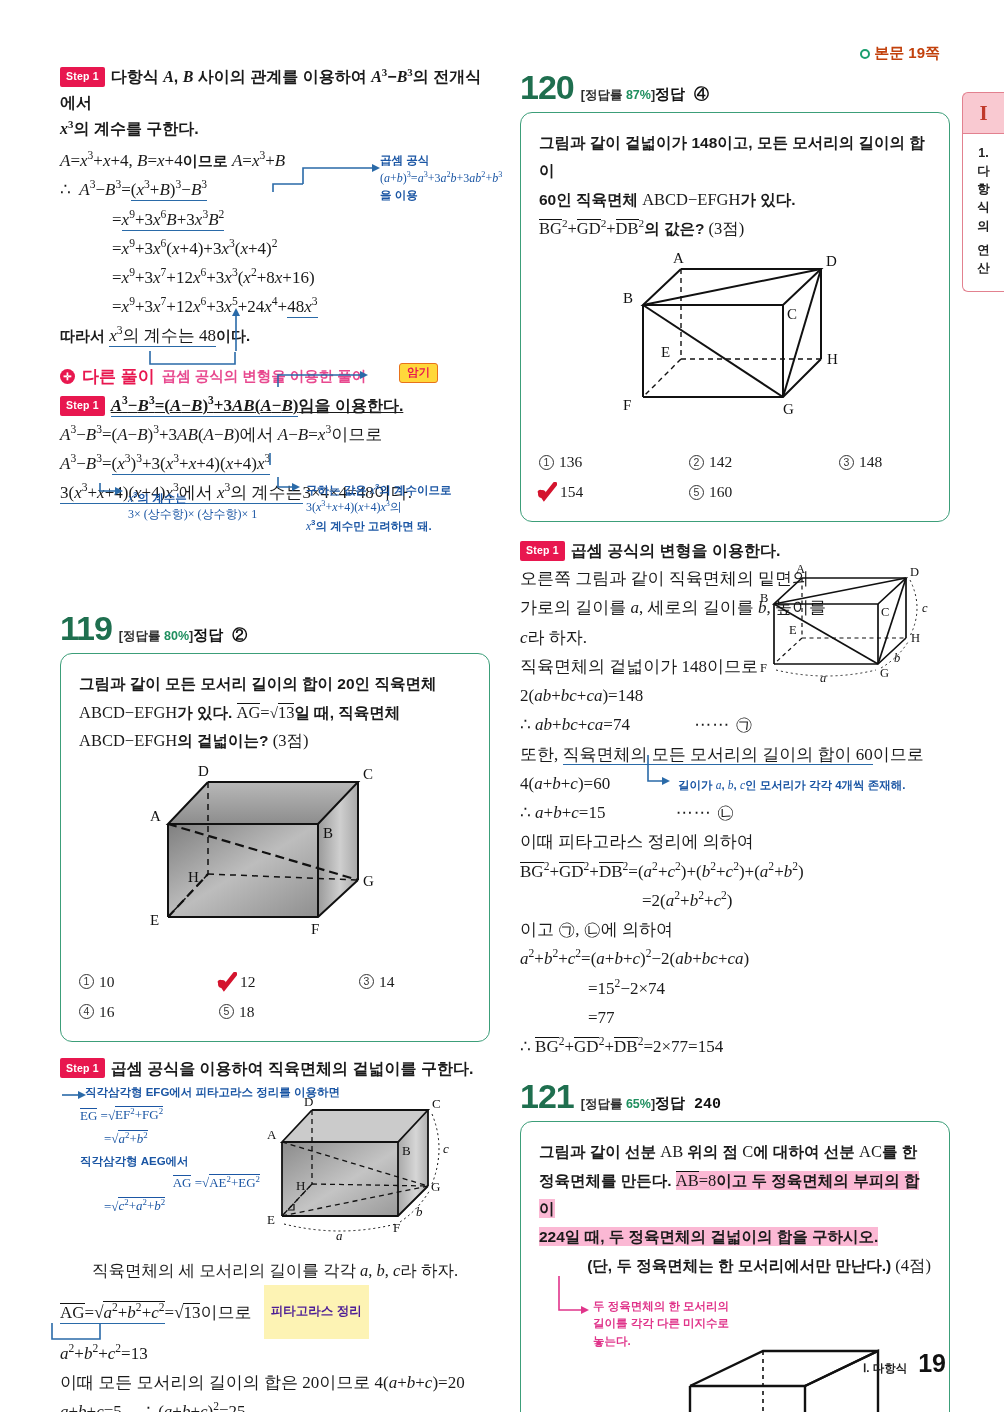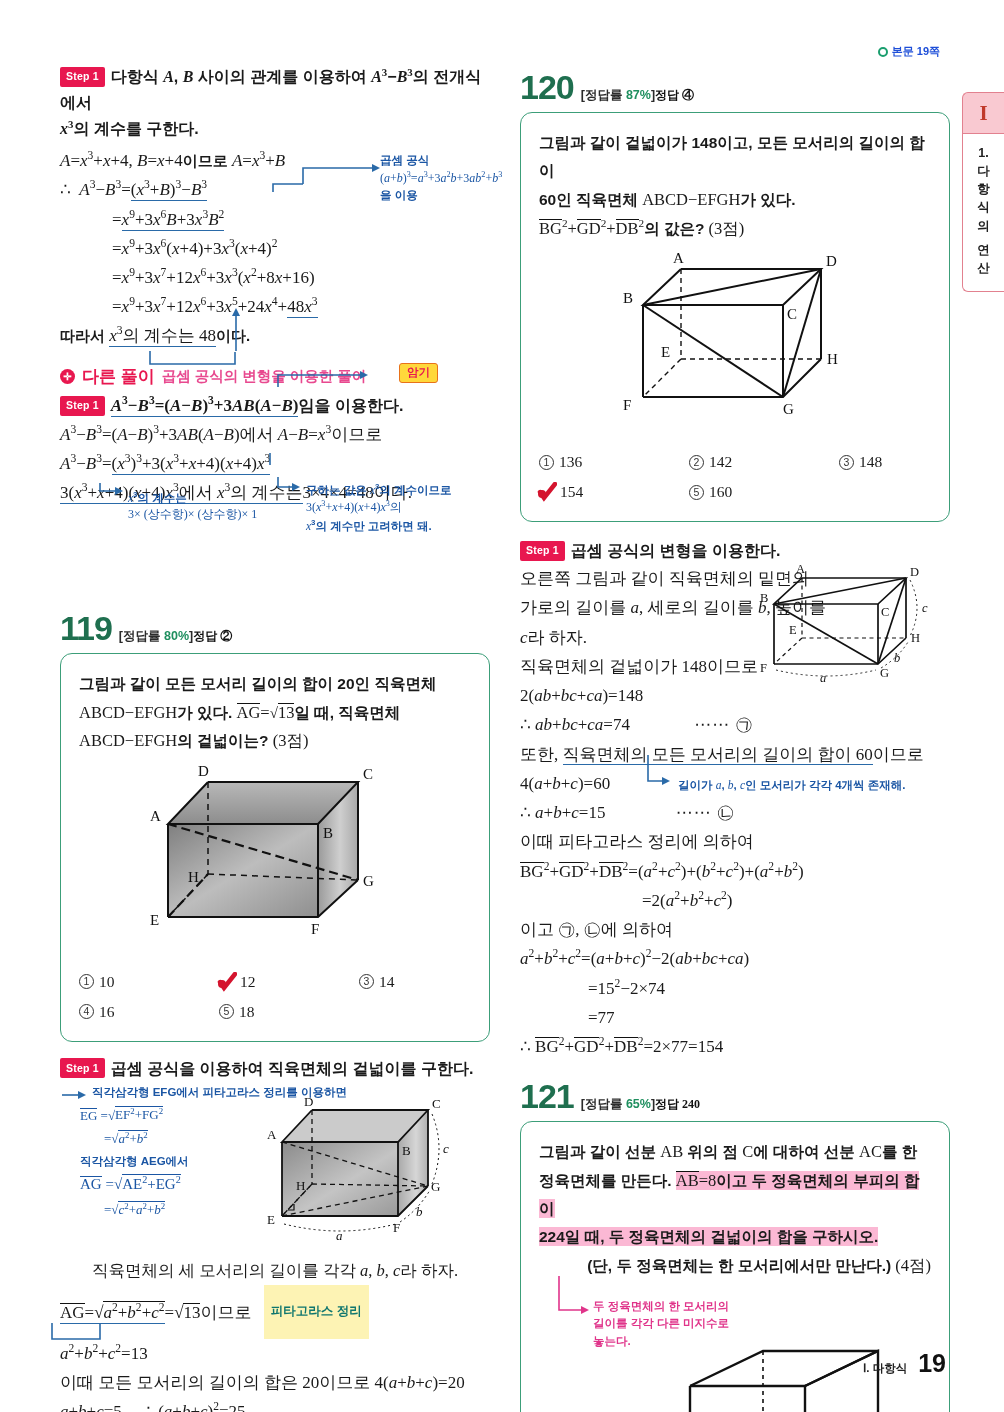--- a/index.html
+++ b/index.html
@@ -11,21 +11,21 @@
     color:#1a1a1a;
     position:relative;
     overflow:hidden;
   }
   .page { position:relative; width:1004px; height:1412px; }
 
   
   .hdr-ref {
     position:absolute; right:64px; top:44px;
     font-family:"Liberation Sans", sans-serif;
-    font-size:11px; font-weight:bold; color:#1d4ed8;
+    font-size:15px; font-weight:bold; color:#c2410c;
     display:flex; align-items:center; gap:4px;
   }
   .hdr-ref .dot {
     display:inline-block; width:10px; height:10px; border-radius:50%;
     border:2.5px solid #1a9e6e; background:#fff;
   }
 
   
   .col { position:absolute; top:64px; width:430px; }
   .col-left  { left:60px; }
@@ -74,21 +74,21 @@
   
   .amgi {
     position:absolute;
     background:#ffd83b; border:1.6px solid #e8721a; border-radius:3px;
     color:#e8174f; font-family:"Liberation Sans", sans-serif;
     font-size:11.5px; font-weight:bold; padding:1px 7px 2px 7px;
   }
   .pytha {
     display:inline-block; background:#fdf3b4;
     font-family:"Liberation Sans", sans-serif; font-size:12.5px; font-weight:bold;
-    color:#0f766e; padding:16px 7px; margin-left:8px; vertical-align:3px;
+    color:#4c1d95; padding:16px 7px; margin-left:8px; vertical-align:3px;
   }
 
   
   .alt-head { display:flex; align-items:center; gap:7px; margin:4px 0 2px 0; }
   .alt-star {
     width:15px; height:15px; border-radius:50%; background:#e8174f;
     color:#fff; font-size:10px; line-height:15px; text-align:center;
     font-family:"Liberation Sans", sans-serif; font-weight:bold;
   }
   .alt-title {
@@ -102,21 +102,21 @@
 
   
   .pnum-row { display:flex; align-items:flex-end; justify-content:flex-start; margin-top:6px; }
   .pnum-left { display:flex; align-items:baseline; gap:7px; }
   .pnum {
     font-family:"Liberation Sans", sans-serif; font-weight:bold;
     font-size:34px; color:#1f6f4f; letter-spacing:-1px; line-height:1;
   }
   .prate { font-family:"Liberation Sans", sans-serif; font-size:12.5px; font-weight:bold; color:#2b2b2b; }
   .prate .pct { color:#1f8f5f; }
-  .pans { font-family:Liberation Serif, serif; font-size:12px; font-weight:bold; color:#111; }
+  .pans { font-family:Liberation Mono, monospace; font-size:15px; font-weight:bold; color:#111; }
 
   
   .pbox {
     border:1.6px solid #3c9e79; border-radius:12px;
     padding:16px 18px 14px 18px; margin-top:8px; background:#fff;
   }
   .pbody { font-size:16.5px; line-height:1.72; }
   .pbody .kk { font-family:"Liberation Sans", sans-serif; font-weight:bold; font-size:15.5px;}
   .hl { background:#fbb8d4; }
 
@@ -223,21 +223,21 @@
     <div style="position:relative; margin-top:14px;">
       <div class="alt-head">
         <span class="alt-star">✛</span>
         <span class="alt-title">다른 풀이</span>
         <span class="alt-sub">곱셈 공식의 변형을 이용한 풀이</span>
       </div>
 
       <div class="amgi" style="right:52px; top:-2px;">암기</div>
 
       <div class="step-line" style="margin-top:5px;">
-        <span class="step">Step 1</span><span style="font-size:17px;"><span class="ul"><span class="m">A<sup>3</sup></span>−<span class="m">B<sup>3</sup></span>=(<span class="m">A</span>−<span class="m">B</span>)<sup>3</sup>+3<span class="m">AB</span>(<span class="m">A</span>−<span class="m">B</span>)</span><span class="ktxt">임을 이용한다.</span></span>
+        <span class="step">Step 1</span><span style="font-size:17px;text-decoration:underline;"><span class="ul"><span class="m">A<sup>3</sup></span>−<span class="m">B<sup>3</sup></span>=(<span class="m">A</span>−<span class="m">B</span>)<sup>3</sup>+3<span class="m">AB</span>(<span class="m">A</span>−<span class="m">B</span>)</span><span class="ktxt">임을 이용한다.</span></span>
       </div>
 
       <div class="eq">
         <span class="m">A<sup>3</sup></span>−<span class="m">B<sup>3</sup></span>=(<span class="m">A</span>−<span class="m">B</span>)<sup>3</sup>+3<span class="m">AB</span>(<span class="m">A</span>−<span class="m">B</span>)<span class="ktxt">에서</span> <span class="m">A</span>−<span class="m">B</span>=<span class="m">x<sup>3</sup></span><span class="ktxt">이므로</span>
       </div>
       <div class="eq">
         <span class="m">A<sup>3</sup></span>−<span class="m">B<sup>3</sup></span>=<span class="ul">(<span class="m">x<sup>3</sup></span>)<sup>3</sup>+3(<span class="m">x<sup>3</sup></span>+<span class="m">x</span>+4)(<span class="m">x</span>+4)<span class="m">x<sup>3</sup></span></span>
       </div>
       <div class="eq">
         <span class="ul">3(<span class="m">x<sup>3</sup></span>+<span class="m">x</span>+4)(<span class="m">x</span>+4)<span class="m">x<sup>3</sup></span><span class="ktxt">에서</span> <span class="m">x<sup>3</sup></span><span class="ktxt">의 계수는</span></span>3×4×4=48<span class="ktxt">이다.</span>
@@ -375,27 +375,27 @@
     <div style="position:relative; margin-top:14px;">
       <div class="step-line">
         <span class="step">Step 1</span><span class="ktxt">곱셈 공식을 이용하여 직육면체의 겉넓이를 구한다.</span>
       </div>
 
       <div style="position:relative;height:175px;">
         <svg class="lead" style="left:0;top:4px;width:30px;height:20px;">
           <path d="M2,9 L18,9" stroke="#2a6aa8" stroke-width="1.6"></path>
           <polygon points="18,5 26,9 18,13" fill="#2a6aa8"></polygon>
         </svg>
-        <div class="note" style="left:32px; top:2px; width:300px;">직각삼각형 EFG에서 피타고라스 정리를 이용하면</div>
+        <div class="note" style="left:25px; top:2px; width:300px;">직각삼각형 EFG에서 피타고라스 정리를 이용하면</div>
 
         <div class="note" style="left:20px; top:22px; width:180px; line-height:1.8;">
           <div style="font-family:'Liberation Serif',serif;font-weight:normal;font-size:13px;"><span class="ovl" style="border-color:#1b56a4;"><span class="mn">EG</span></span> =√<span class="ovl" style="border-color:#1b56a4;"><span class="mn">EF</span><sup>2</sup>+<span class="mn">FG</span><sup>2</sup></span></div>
           <div style="padding-left:24px;font-family:'Liberation Serif',serif;font-weight:normal;font-size:13px;">=√<span class="ovl" style="border-color:#1b56a4;text-align:center;"><span class="mi">a</span><sup>2</sup>+<span class="mi">b</span><sup>2</sup></span></div>
           <div>직각삼각형 AEG에서</div>
-          <div style="font-family:'Liberation Serif',serif;font-weight:normal;font-size:15px;"><span class="ovl" style="border-color:#1b56a4;"><span class="mn">AG</span></span> =√<span class="ovl" style="border-color:#1b56a4;"><span class="mn">AE</span><sup>2</sup>+<span class="mn">EG</span><sup>2</sup></span></div>
+          <div style="font-family:'Liberation Serif',serif;font-weight:normal;font-size:13px;text-align:right;"><span class="ovl" style="border-color:#1b56a4;"><span class="mn">AG</span></span> =√<span class="ovl" style="border-color:#1b56a4;"><span class="mn">AE</span><sup>2</sup>+<span class="mn">EG</span><sup>2</sup></span></div>
           <div style="padding-left:24px;font-family:'Liberation Serif',serif;font-weight:normal;font-size:13px;">=√<span class="ovl" style="border-color:#1b56a4;"><span class="mi">c</span><sup>2</sup>+<span class="mi">a</span><sup>2</sup>+<span class="mi">b</span><sup>2</sup></span></div>
         </div>
 
         <svg style="position:absolute; left:190px; top:16px;" width="215" height="160" viewBox="0 0 215 160">
           <defs>
             <linearGradient id="h1" x1="0" y1="0" x2="1" y2="0">
               <stop offset="0%" stop-color="#a9a9a9"></stop>
                 <stop offset="60%" stop-color="#d6d6d6"></stop>
                 <stop offset="100%" stop-color="#b0b0b0"></stop>
             </linearGradient>

